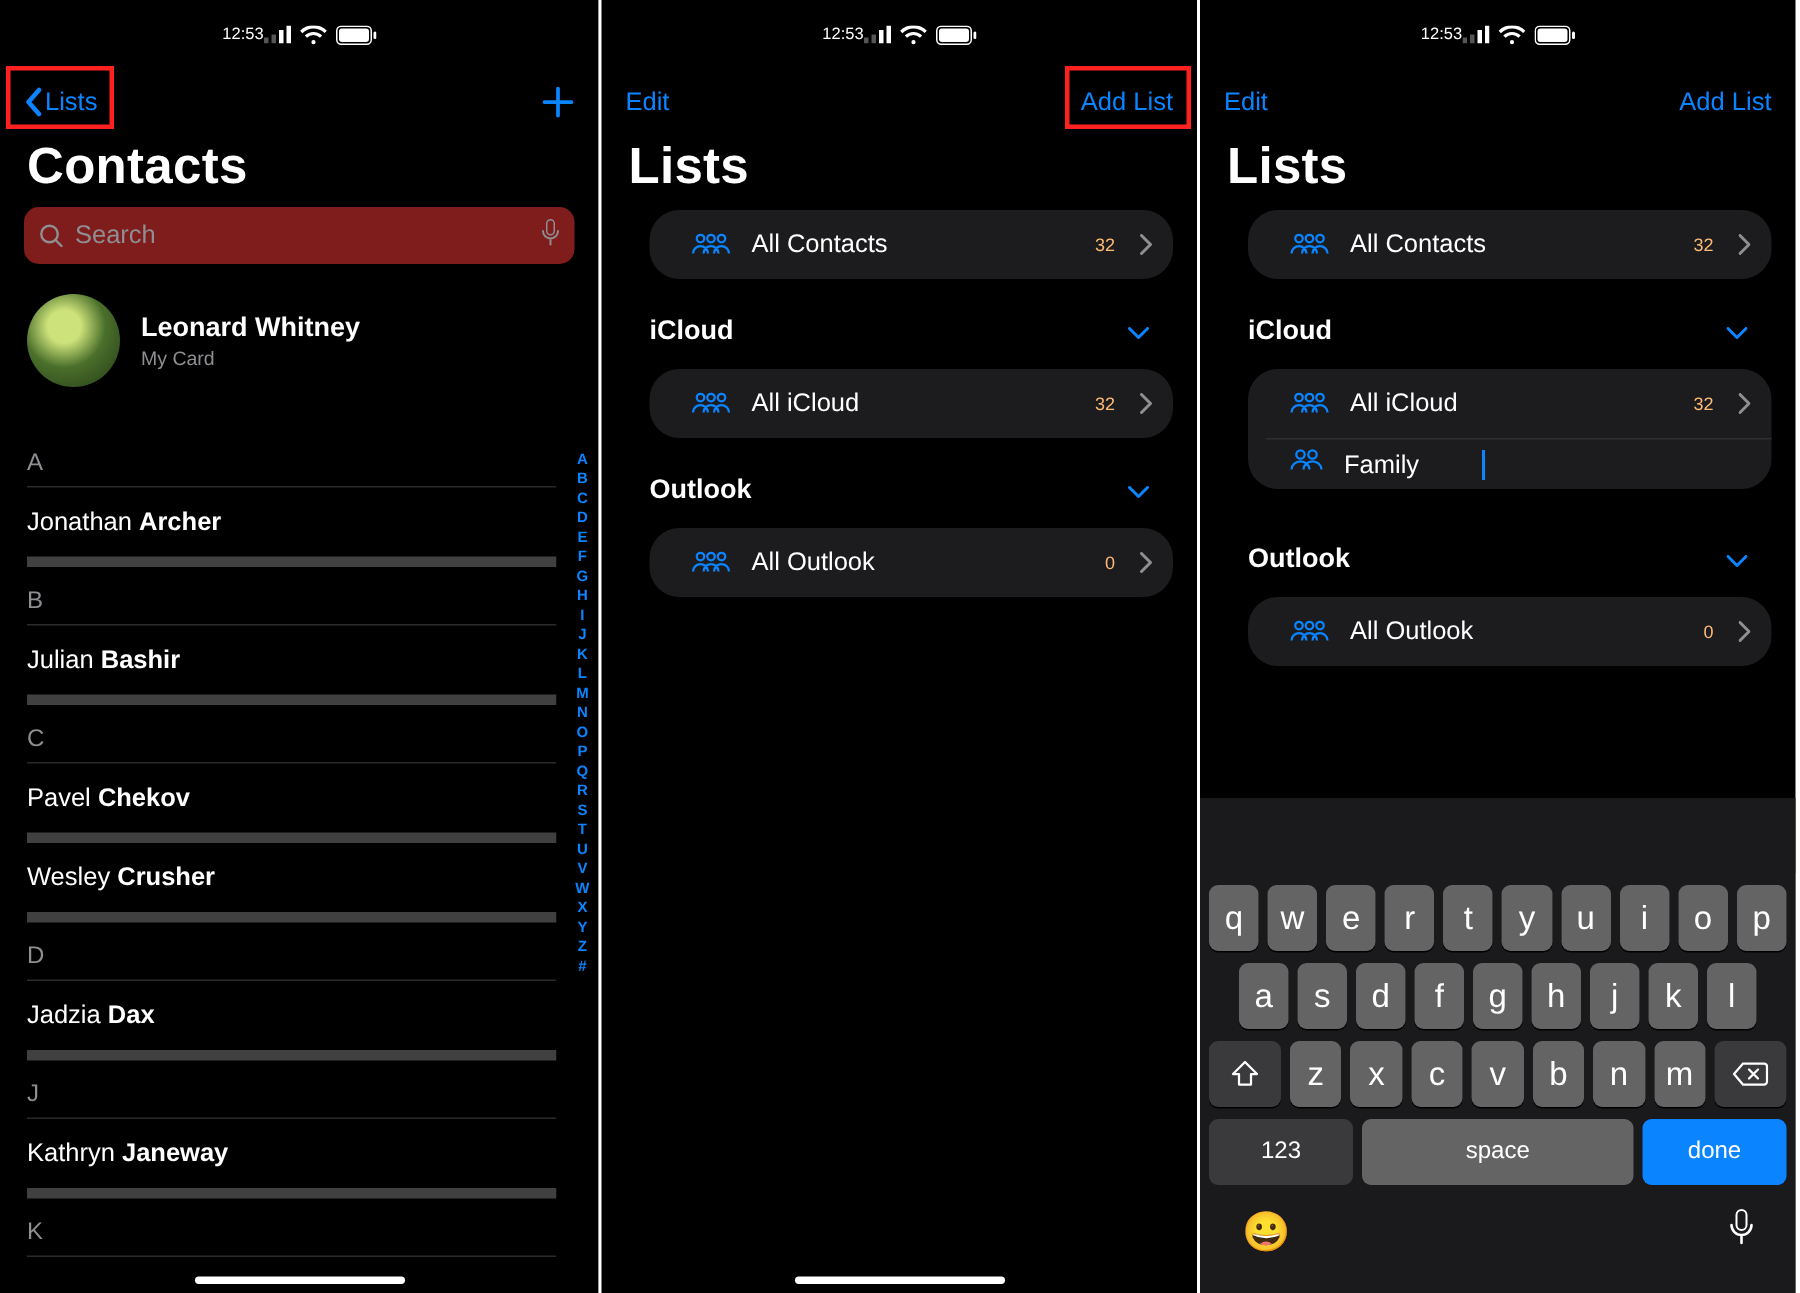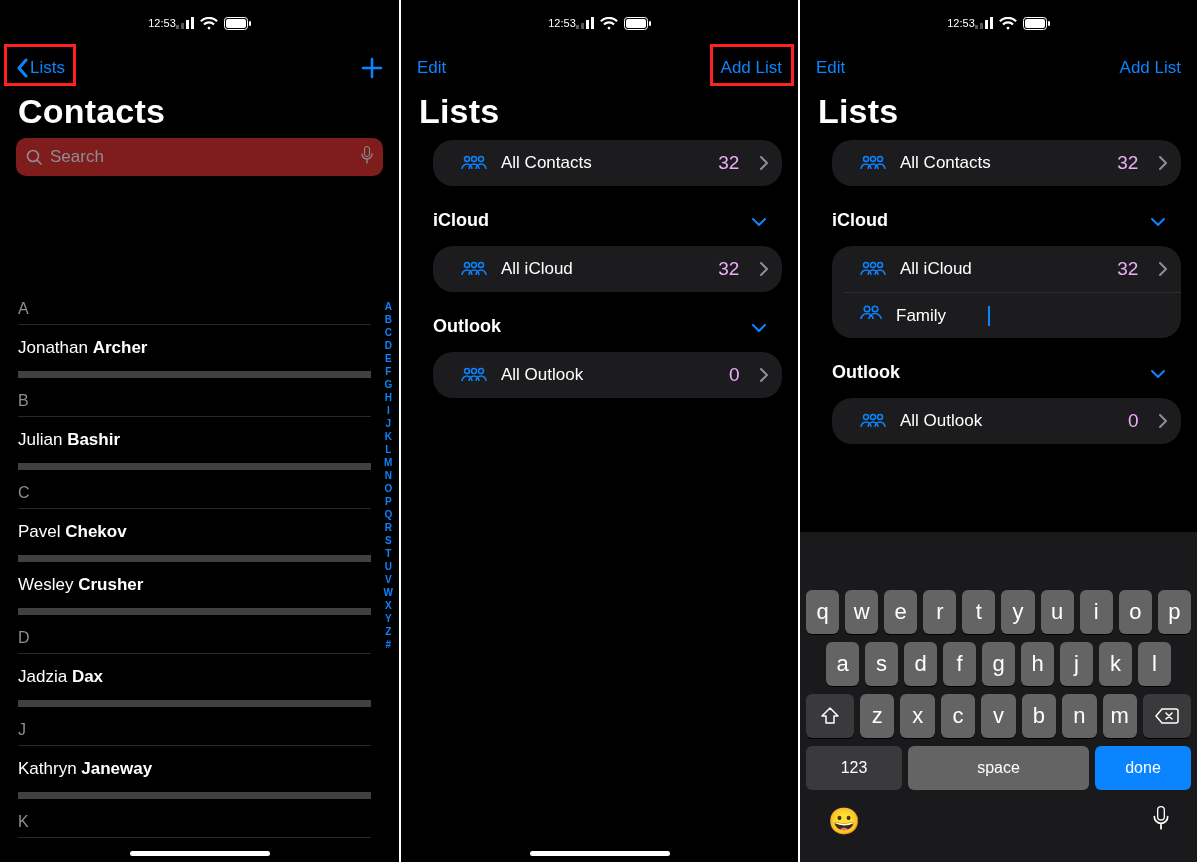--- a/index.html
+++ b/index.html
@@ -42,26 +42,26 @@
   .row b { font-weight:600; }
 
   .index { position:absolute; right:6px; top:300px; color:#0a84ff; font-size:10px; font-weight:600; text-align:center; line-height:13px; }
   .index span { display:block; }
 
   .homebar { position:absolute; bottom:6px; left:50%; transform:translateX(-50%); width:140px; height:5px; background:#fff; border-radius:3px; }
 
   
   .list-card { position:absolute; left:32px; right:16px; background:#1c1c1e; border-radius:20px;padding-left:12px; }
   .lrow { display:flex; align-items:center; height:46px; padding:0 14px; gap:12px; font-size:17px; }
-  .lrow .count { margin-left:auto; color:#f0abfc; font-size:19px; display:flex; align-items:center; gap:10px; }
+  .lrow .count { margin-left:auto; color:#fdba74; font-size:12px; display:flex; align-items:center; gap:10px; }
   .lrow .people svg { display:block; }
   .grp-hdr { position:absolute; left:32px; right:32px; display:flex; align-items:center; justify-content:space-between; font-size:18px; font-weight:600; }
   .grp-hdr .chev svg { stroke:#0a84ff; }
 
-  .edit-row { display:flex; align-items:center; height:46px; padding:0 14px; gap:12px; font-size:17px; border-top:1px solid #2f2f31; }
+  .edit-row { display:flex; align-items:center; height:34px; padding:0 14px; gap:12px; font-size:17px; border-top:1px solid #2f2f31; }
   .edit-row input { background:transparent; border:0; outline:0; color:#fff; font-size:17px; width:80px; font-family:inherit; }
   .caret { width:2px; height:20px; background:#0a84ff; animation:blink 1s step-end infinite; }
   @keyframes blink { 50% { opacity:0; } }
 
   
   .kbd { position:absolute; left:0; right:0; bottom:0; height:330px; background:#1a1a1c; }
   .sugg { height:50px; background:#1a1a1c; }
   .krow { display:flex; gap:6px; padding:0 6px; margin-top:8px; }
   .krow2 { padding:0 26px; }
   .key { flex:1; height:44px; background:#646464; border-radius:6px; color:#fff; font-size:22px; display:flex; align-items:center; justify-content:center; box-shadow:0 1px 0 #000; cursor:pointer; }
@@ -123,20 +123,27 @@
         </svg>
     <span>Search</span>
     <span class="mic">
       <svg width="12" height="18" viewBox="0 0 12 18">
             <rect x="3.5" y="0.5" width="5" height="10" rx="2.5" stroke="#8e8e93" fill="none"></rect>
             <path d="M1 8a5 5 0 0010 0M6 13v4" stroke="#8e8e93" stroke-width="1.3" fill="none" stroke-linecap="round"></path>
           </svg>
     </span>
   </div>
 
+  <div class="mycard" style="top:196px">
+    <div class="avatar"></div>
+    <div>
+      <div class="name">Leonard Whitney</div>
+      <div class="sub">My Card</div>
+    </div>
+  </div>
 
   <div class="clist" id="clist">
         <div class="sect">A</div>
         <div class="row">Jonathan <b>Archer</b></div>
         <div class="sect">B</div>
         <div class="row">Julian <b>Bashir</b></div>
         <div class="sect">C</div>
         <div class="row">Pavel <b>Chekov</b></div>
         <div class="row">Wesley <b>Crusher</b></div>
         <div class="sect">D</div>

